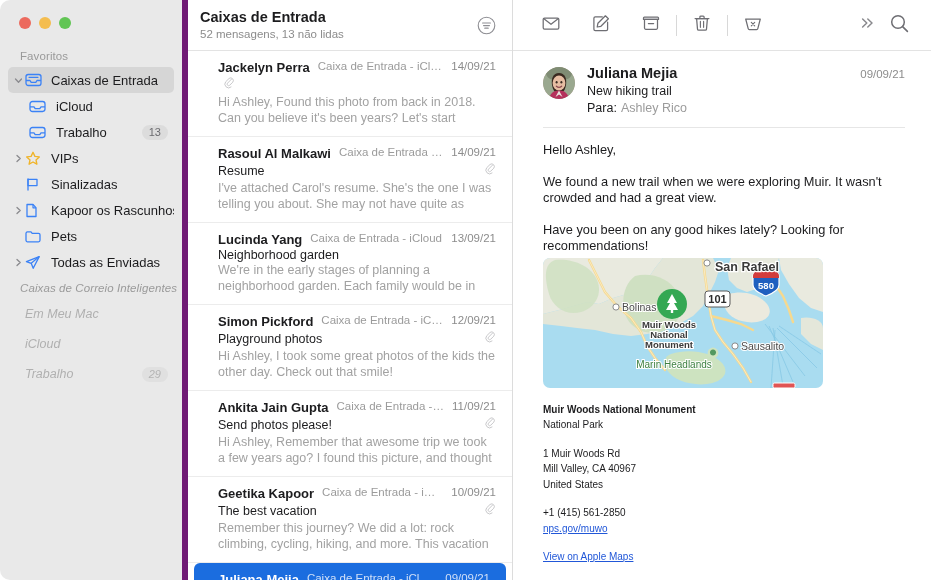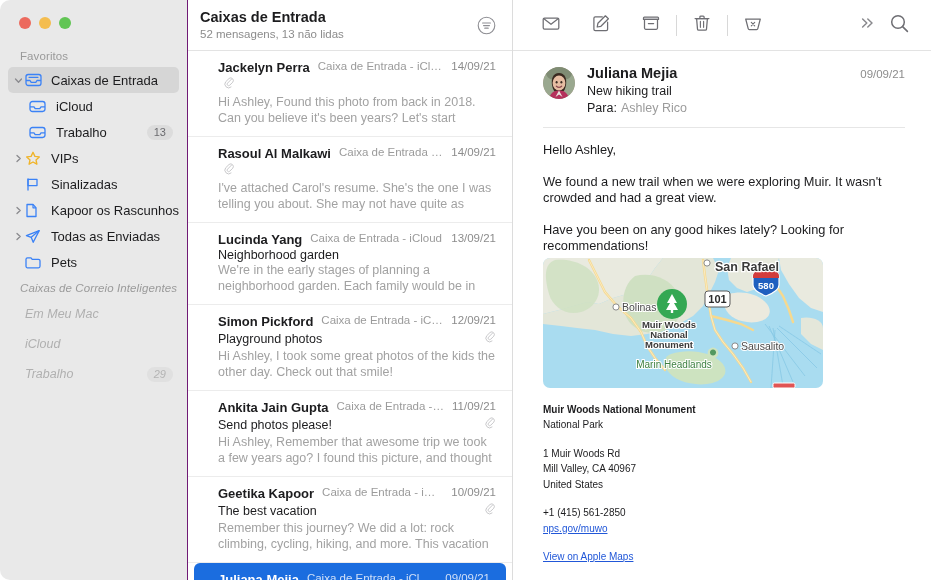--- a/index.html
+++ b/index.html
@@ -17,21 +17,21 @@
     background: #ffffff;
     border-radius: 10px;
     overflow: hidden;
   }
 
   
   #sidebar {
     width: 188px;
     flex: 0 0 188px;
     background: #e9e9e9;
-    border-right: 1px solid #701a75;
+    border-right: 6px solid #701a75;
     position: relative;
     padding-top: 0;
   }
   .traffic-lights {
     display: flex;
     gap: 8px;
     padding: 17px 0 0 19px;
     height: 44px;
     align-items: flex-start;
   }
@@ -391,42 +391,42 @@
       <span class="sb-icon">
         <svg width="13" height="15" viewBox="0 0 13 15">
           <path d="M2 1.5 H8 L11 4.6 V13.5 H2 Z" fill="none" stroke="#3b82f6" stroke-width="1.3" stroke-linejoin="round"></path>
           <path d="M8 1.5 V4.8 H11" fill="none" stroke="#3b82f6" stroke-width="1.2" stroke-linejoin="round"></path>
         </svg>
       </span>
       <span class="sb-label">Kapoor os Rascunhos</span>
     </div>
 
     <div class="sb-row">
+      <span class="sb-disclosure"></span>
+      <span class="sb-icon">
+        <svg width="16" height="13" viewBox="0 0 16 13">
+          <path d="M1 3.2 A1.5 1.5 0 0 1 2.5 1.8 H6 L7.2 3.3 H13.5 A1.5 1.5 0 0 1 15 4.8 V10.3 A1.5 1.5 0 0 1 13.5 11.8 H2.5 A1.5 1.5 0 0 1 1 10.3 Z" fill="none" stroke="#3b82f6" stroke-width="1.3" stroke-linejoin="round"></path>
+        </svg>
+      </span>
+      <span class="sb-label">Pets</span>
+    </div>
+
+    <div class="sb-row">
       <span class="sb-disclosure">
         <svg width="9" height="9" viewBox="0 0 9 9">
             <path d="M3 1.5 L6.2 4.5 L3 7.5" fill="none" stroke="#8a8a8e" stroke-width="1.3" stroke-linecap="round" stroke-linejoin="round"></path>
           </svg>
       </span>
       <span class="sb-icon">
         <svg width="16" height="15" viewBox="0 0 16 15">
           <path d="M14.2 1.6 L1.4 6.6 L6.2 8.3 L8.2 13.3 Z" fill="none" stroke="#3b82f6" stroke-width="1.3" stroke-linejoin="round"></path>
           <path d="M6.2 8.3 L14.2 1.6" fill="none" stroke="#3b82f6" stroke-width="1.3"></path>
         </svg>
       </span>
       <span class="sb-label">Todas as Enviadas</span>
-    </div>
-
-    <div class="sb-row">
-      <span class="sb-disclosure"></span>
-      <span class="sb-icon">
-        <svg width="16" height="13" viewBox="0 0 16 13">
-          <path d="M1 3.2 A1.5 1.5 0 0 1 2.5 1.8 H6 L7.2 3.3 H13.5 A1.5 1.5 0 0 1 15 4.8 V10.3 A1.5 1.5 0 0 1 13.5 11.8 H2.5 A1.5 1.5 0 0 1 1 10.3 Z" fill="none" stroke="#3b82f6" stroke-width="1.3" stroke-linejoin="round"></path>
-        </svg>
-      </span>
-      <span class="sb-label">Pets</span>
     </div>
 
     <div class="sb-group2">
       <div class="sb-section-title">Caixas de Correio Inteligentes</div>
       <div class="sb-row dim">
         <span class="sb-disclosure"></span>
         <span class="sb-label">Em Meu Mac</span>
       </div>
       <div class="sb-row dim">
         <span class="sb-disclosure"></span>
@@ -474,20 +474,21 @@
         <div class="msg-preview">Hi Ashley, Found this photo from back in 2018. Can you believe it's been years? Let's start planning our next a…</div>
       </div>
 
       <div class="msg">
         <div class="msg-top">
           <span class="msg-sender">Rasoul Al Malkawi</span>
           <span class="msg-mailbox">Caixa de Entrada - i…</span>
           <span class="msg-date">14/09/21</span>
         </div>
         <div class="msg-subject-row">
+          <span class="msg-subject">Resume</span>
           <span class="clip">
             <svg width="11" height="13" viewBox="0 0 11 13">
                 <path d="M8.3 4 L4 8.4 a1.7 1.7 0 0 0 2.4 2.4 L10 7.2 a3 3 0 0 0-4.2-4.2 L2 6.7 a4.3 4.3 0 0 0 6 6.1" fill="none" stroke="#8e8e93" stroke-width="1" stroke-linecap="round" transform="translate(0,-1.2) scale(0.88)"></path>
               </svg>
           </span>
         </div>
         <div class="msg-preview">I've attached Carol's resume. She's the one I was telling you about. She may not have quite as much experienc…</div>
       </div>
 
       <div class="msg">

